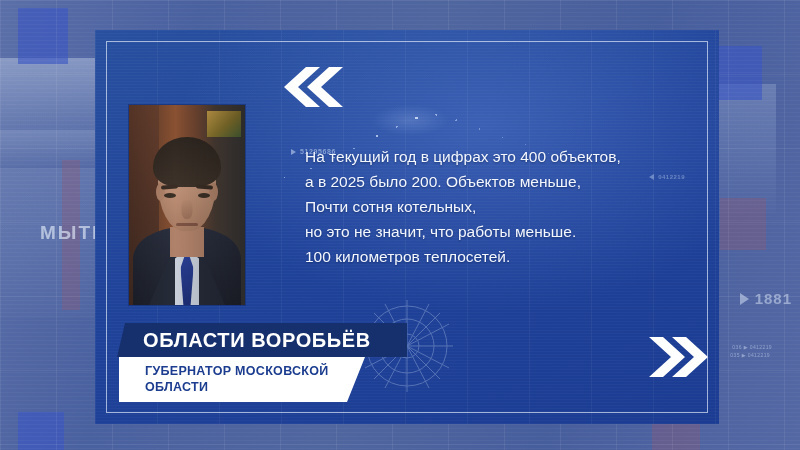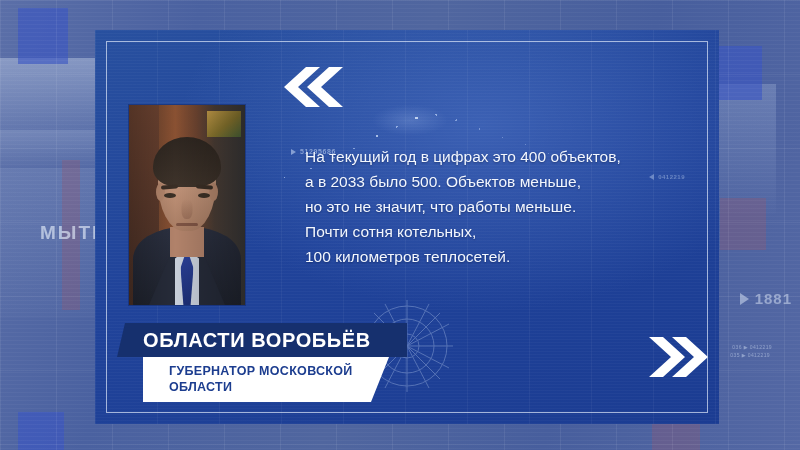--- a/index.html
+++ b/index.html
@@ -310,21 +310,21 @@
     background:#16306e;
     clip-path:polygon(8px 0, 100% 0, 100% 100%, 0 100%);
   }
   #name-bar .txt {
     position:absolute; left:26px; top:50%; transform:translateY(-50%);
     font-size:20px; font-weight:700; letter-spacing:.6px;
     color:#ffffff; white-space:nowrap;
   }
   #role-bar {
     position:absolute;
-    left:48px; top:327px; width:246px; height:45px;
+    left:24px; top:327px; width:246px; height:45px;
     background:#ffffff;
     clip-path:polygon(0 0, 100% 0, calc(100% - 18px) 100%, 0 100%);
     padding-left:36px;
   }
   #role-bar .txt {
     position:absolute; left:26px; top:7px;
     font-size:12.5px; font-weight:700; line-height:15.5px;
     letter-spacing:.3px; color:#1c3d8f;
     white-space:pre-line;
   }
@@ -429,23 +429,23 @@
       <div class="ph-brow-r"></div>
       <div class="ph-eye-l"></div>
       <div class="ph-eye-r"></div>
       <div class="ph-nose"></div>
       <div class="ph-mouth"></div>
       <div class="ph-shade"></div>
     </div>
 
     <div id="quote">
       <div class="line">На текущий год в цифрах это 400 объектов,</div>
-      <div class="line">а в 2033 было 500. Объектов меньше,</div>
+      <div class="line">а в 2025 было 200. Объектов меньше,</div>
+      <div class="line">Почти сотня котельных,</div>
       <div class="line">но это не значит, что работы меньше.</div>
-      <div class="line">Почти сотня котельных,</div>
       <div class="line">100 километров теплосетей.</div>
     </div>
 
     <div id="name-bar">
       <span class="txt">ОБЛАСТИ ВОРОБЬЁВ</span>
     </div>
     <div id="role-bar">
       <span class="txt">ГУБЕРНАТОР МОСКОВСКОЙ
 ОБЛАСТИ</span>
     </div>

